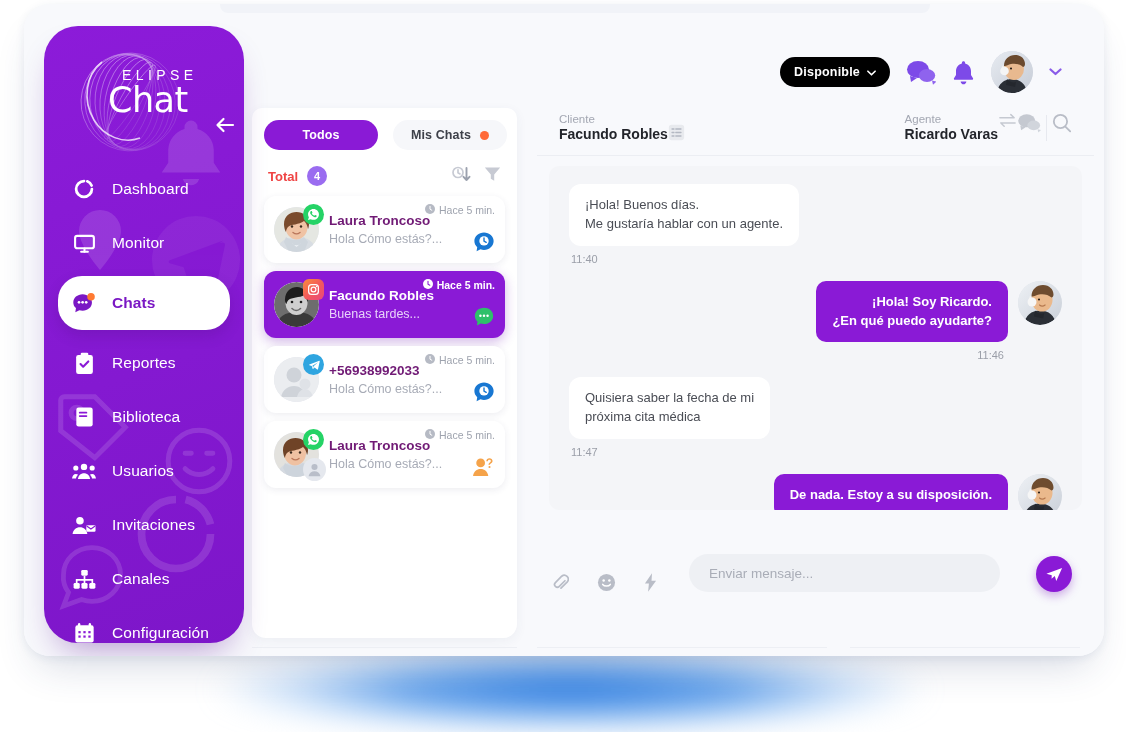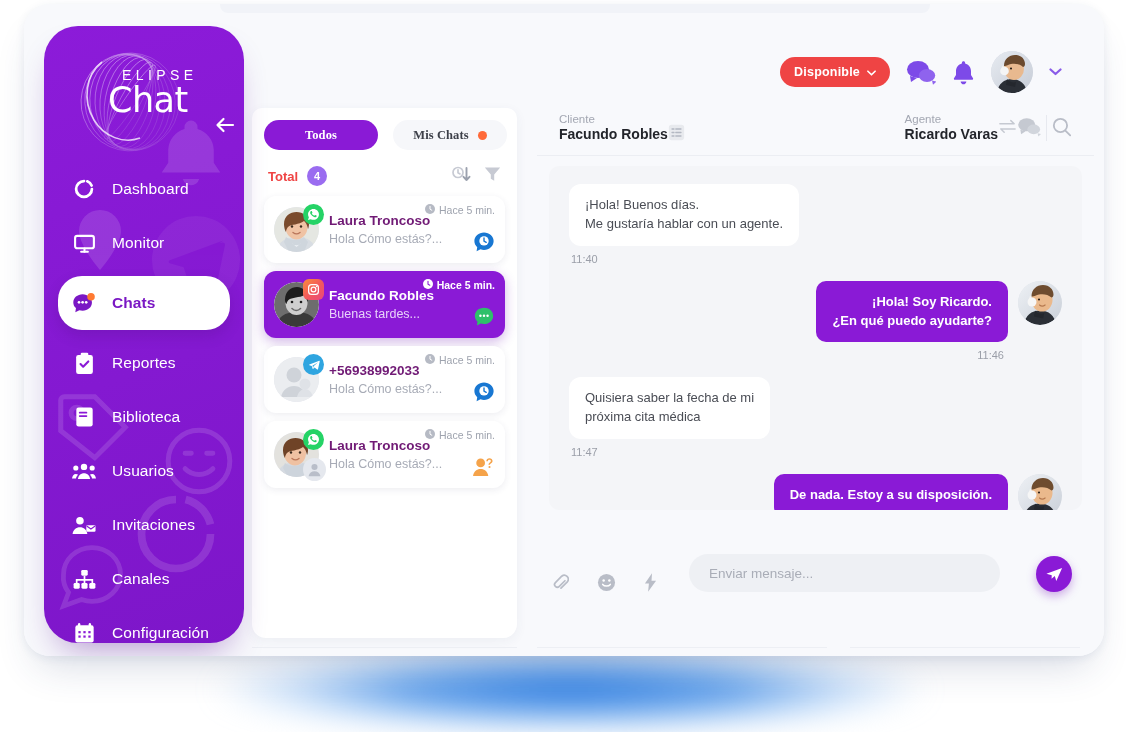--- a/index.html
+++ b/index.html
@@ -87,37 +87,37 @@
 
   .page-title {
     position:absolute; left:40px; top:42px;
     font-size:35px; font-weight:700; color:#24262b; letter-spacing:-.3px;
     font-family:"DejaVu Sans", sans-serif; white-space:pre;
   }
 
   .hdr-right { position:absolute; right:42px; top:47px; display:flex; align-items:center; gap:16px; }
   .status-pill {
     display:flex; align-items:center; gap:7px;
-    background:#ef4444; color:#fff; font-size:12.5px; font-weight:700;
+    background:#000000; color:#fff; font-size:12.5px; font-weight:700;
     padding:8px 14px; border-radius:16px; cursor:pointer; letter-spacing:.2px;
   }
   .hdr-icon { color:#7d4ae8; cursor:pointer; display:flex; }
   .avatar-hdr {
     width:42px; height:42px; border-radius:50%; overflow:hidden;
     background:#d7dbe4; cursor:pointer; position:relative;
   }
   .chev-sm { color:#8a5ce8; cursor:pointer; display:flex; }
 
   
   .list-card {
     position:absolute; left:8px; top:104px; width:265px; height:530px;
     background:#fff; border-radius:10px 10px 14px 14px;
     box-shadow:0 3px 12px rgba(50,60,100,.06);
   }
-  .tabs { display:flex; gap:15px; padding:12px 10px 10px 12px;font-family:Liberation Serif, serif; }
+  .tabs { display:flex; gap:15px; padding:12px 10px 10px 12px; }
   .tab {
     flex:1; height:30px; border-radius:15px; display:flex; align-items:center;
     justify-content:center; font-size:12.5px; font-weight:700; cursor:pointer;
     color:#3d4049; background:#f6f7fa; gap:9px; letter-spacing:.1px;
   }
   .tab.active { background:#8a1ad6; color:#fff; }
   .dot-orange { width:9px; height:9px; border-radius:50%; background:#ff6a39; }
 
   .list-total {
     display:flex; align-items:center; justify-content:space-between;
@@ -167,21 +167,21 @@
   .conv { position:absolute; left:293px; top:96px; right:10px; bottom:10px; }
   .conv-head {
     position:relative; height:56px; border-bottom:1px solid #eceef3;
     display:flex; align-items:center; padding:0 22px 0 22px;
   }
   .who { display:flex; align-items:flex-end; }
   .who-lines { line-height:1.15; }
   .who-role { font-size:11.5px; color:#a3a7b2; }
   .who-name { font-size:14px; font-weight:700; color:#23252b; }
   .head-ico { color:#cfd2da; display:flex; cursor:pointer; }
-  .conv-head-right { margin-left:auto; display:flex; align-items:center; }
+  .conv-head-right { margin-left:auto; display:flex; align-items:flex-start; }
   .vdiv { width:1px; height:26px; background:#e7e9ef; margin:0 5px; align-self:center; }
 
   .msgs {
     position:absolute; left:12px; right:12px; top:66px; height:344px;
     background:#f4f5f8; border-radius:10px; padding:18px 20px; overflow:hidden;
   }
   .row { display:flex; margin-bottom:4px; }
   .row.out { justify-content:flex-end; align-items:flex-start; gap:10px; }
   .bubble {
     max-width:300px; padding:12px 16px; border-radius:12px;

